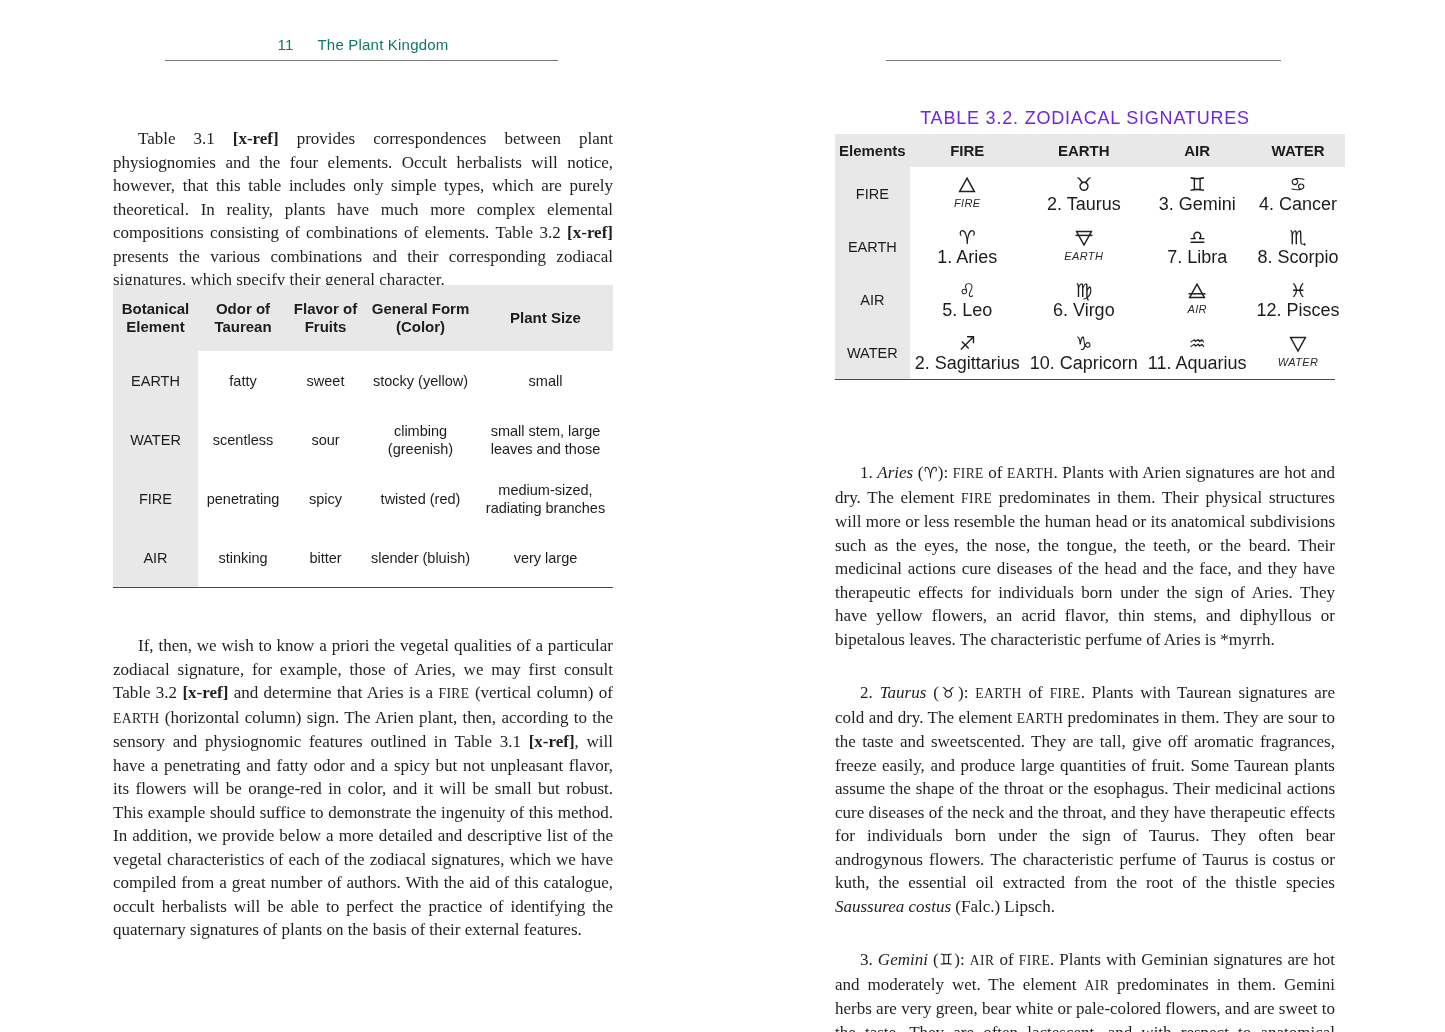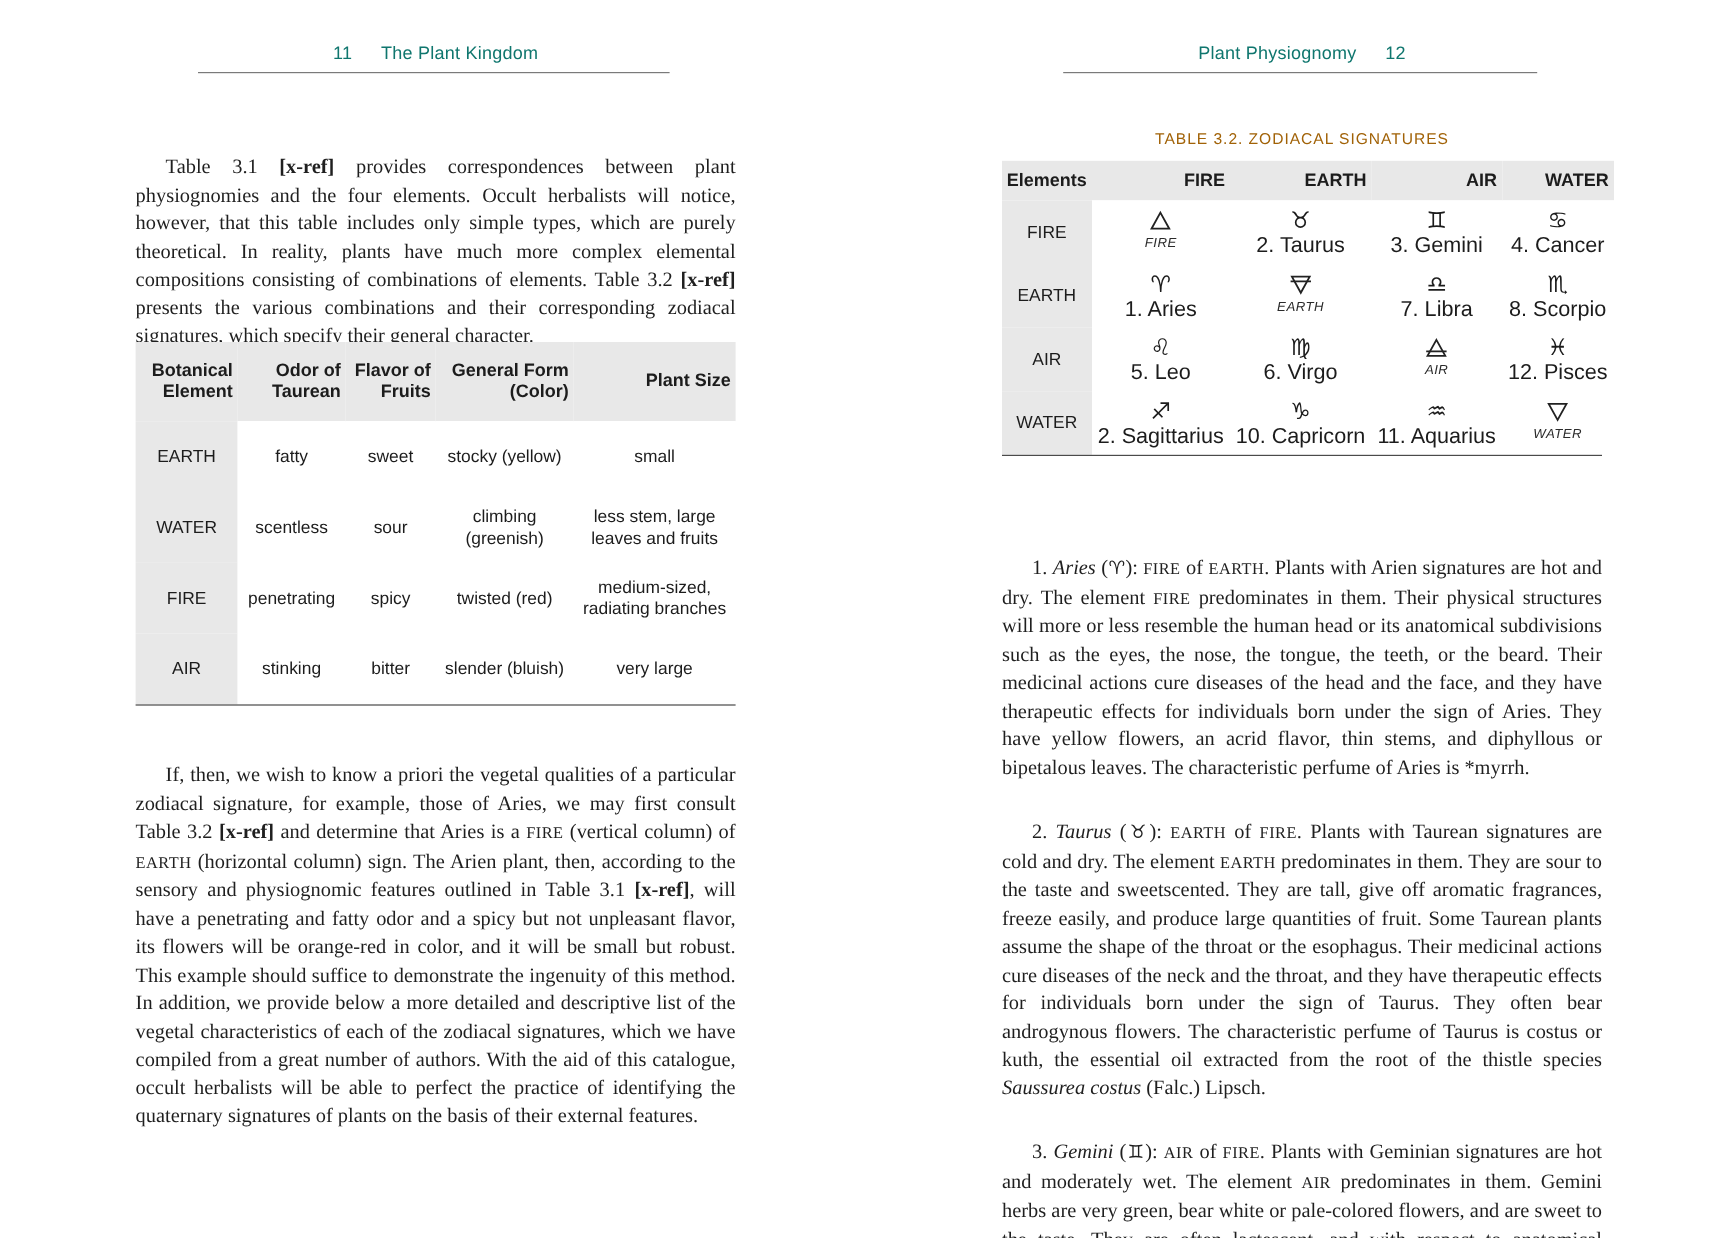--- a/index.html
+++ b/index.html
@@ -33,30 +33,30 @@
     margin-top:30px;
   }
   .seg-b  { font-weight:bold; }
   .seg-i  { font-style:italic; }
   .seg-sc { font-size:13.6px; letter-spacing:.4px; }
   .seg-z  { font-family:"DejaVu Sans",sans-serif; font-size:15.5px; }
   
   .table-title {
     position:absolute; width:500px; text-align:center;
     font-family:"Liberation Sans","DejaVu Sans",sans-serif;
-    font-size:13px; letter-spacing:.8px; color:#a16207;
+    font-size:18px; letter-spacing:.8px; color:#6d28d9;
   }
   table.sig {
     position:absolute; width:500px; border-collapse:collapse;
     font-family:"Liberation Sans","DejaVu Sans",sans-serif;
     color:#1c1c1c;
   }
   table.sig thead th {
     background:#e8e8e8; font-weight:bold; font-size:15px;
-    line-height:18px; text-align:right; vertical-align:middle;
+    line-height:18px; text-align:center; vertical-align:middle;
     padding:8px 4px;
     margin-top:44px;
   }
   table.sig tbody th {
     background:#e8e8e8; font-weight:normal; font-size:14.5px;
     text-align:center; vertical-align:middle;
   }
   table.sig td {
     background:#ffffff; font-size:14.5px; line-height:18px;
     text-align:center; vertical-align:middle; padding:2px 5px;
@@ -98,23 +98,20 @@
 </head>
 <body>
 
 <div id="spread">
 
   <div id="rh-left" class="running-head rh-left">
     <span class="pgnum">11</span><span>The Plant Kingdom</span>
   </div>
   <div id="rule-left" class="head-rule"></div>
 
-  <div id="rh-right" class="running-head rh-right">
-    <span>Plant Physiognomy</span><span class="pgnum">12</span>
-  </div>
   <div id="rule-right" class="head-rule"></div>
 
   <div id="para1-left" class="body-text">
     <p><span>Table 3.1 </span><span class="seg-b">[x-ref]</span><span> provides correspondences between plant physiognomies and the four elements. Occult herbalists will notice, however, that this table includes only simple types, which are purely theoretical. In reality, plants have much more complex elemental compositions consisting of combinations of elements. Table 3.2 </span><span class="seg-b">[x-ref]</span><span> presents the various combinations and their corresponding zodiacal signatures, which specify their general character.</span></p>
   </div>
 
   <table id="table1" class="sig">
     <thead>
         <tr>
           <th style="width: 17%;">Botanical Element</th>
@@ -130,21 +127,21 @@
           <td>fatty</td>
           <td>sweet</td>
           <td>stocky (yellow)</td>
           <td>small</td>
         </tr>
         <tr>
           <th>WATER</th>
           <td>scentless</td>
           <td>sour</td>
           <td>climbing (greenish)</td>
-          <td>less stem, large leaves and fruits</td>
+          <td>small stem, large leaves and those</td>
         </tr>
         <tr>
           <th>FIRE</th>
           <td>penetrating</td>
           <td>spicy</td>
           <td>twisted (red)</td>
           <td>medium-sized, radiating branches</td>
         </tr>
         <tr>
           <th>AIR</th>

